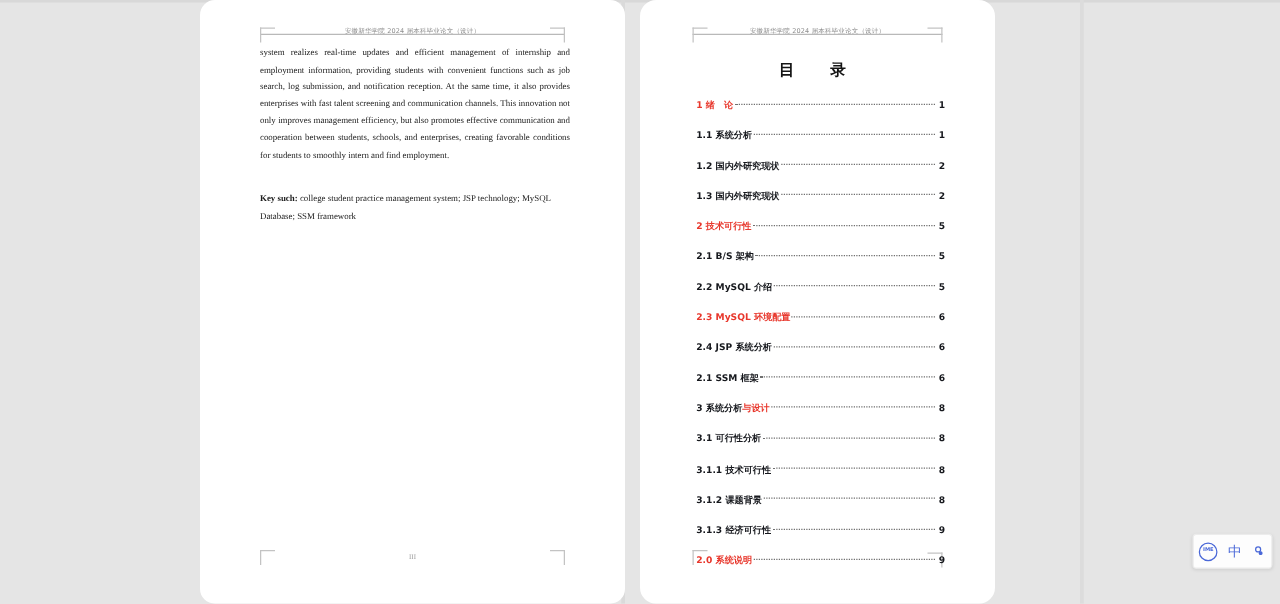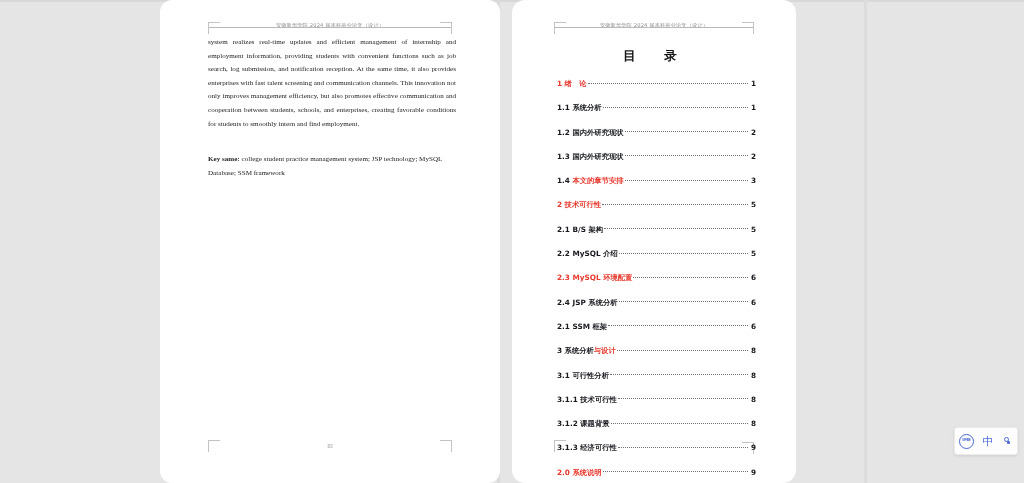--- a/index.html
+++ b/index.html
@@ -117,21 +117,21 @@
     <div class="hdr-rule"></div>
 
     <div class="cmark tl"></div>
     <div class="cmark tr"></div>
     <div class="cmark bl"></div>
     <div class="cmark br"></div>
 
     <div class="body-left">
       <p class="para">system realizes real-time updates and efficient management of internship and employment information, providing students with convenient functions such as job search, log submission, and notification reception. At the same time, it also provides enterprises with fast talent screening and communication channels. This innovation not only improves management efficiency, but also promotes effective communication and cooperation between students, schools, and enterprises, creating favorable conditions for students to smoothly intern and find employment.</p>
       <div class="kw">
-        <b>Key same:</b><span> college student practice management system; JSP technology; MySQL Database; SSM framework</span>
+        <b>Key such:</b><span> college student practice management system; JSP technology; MySQL Database; SSM framework</span>
       </div>
     </div>
 
     <div class="folio">III</div>
   </div>
 
   <div class="page page-right">
     <div class="hdr">
       <span class="hdr-text">安徽新华学院 2024 届本科毕业论文（设计）</span>
     </div>
@@ -157,25 +157,20 @@
         </div>
         <div class="toc-row">
           <span class="lbl"><span>1.2</span><span> 国内外研究现状</span></span>
           <span class="leader"></span>
           <span class="pg">2</span>
         </div>
         <div class="toc-row">
           <span class="lbl"><span>1.3</span><span> 国内外研究现状</span></span>
           <span class="leader"></span>
           <span class="pg">2</span>
-        </div>
-        <div class="toc-row">
-          <span class="lbl"><span>1.4</span><span class="red"> 本文的章节安排</span></span>
-          <span class="leader"></span>
-          <span class="pg">3</span>
         </div>
         <div class="toc-row">
           <span class="lbl"><span class="red">2</span><span class="red"> 技术可行性</span></span>
           <span class="leader"></span>
           <span class="pg">5</span>
         </div>
         <div class="toc-row">
           <span class="lbl"><span>2.1</span><span> B/S 架构</span></span>
           <span class="leader"></span>
           <span class="pg">5</span>

